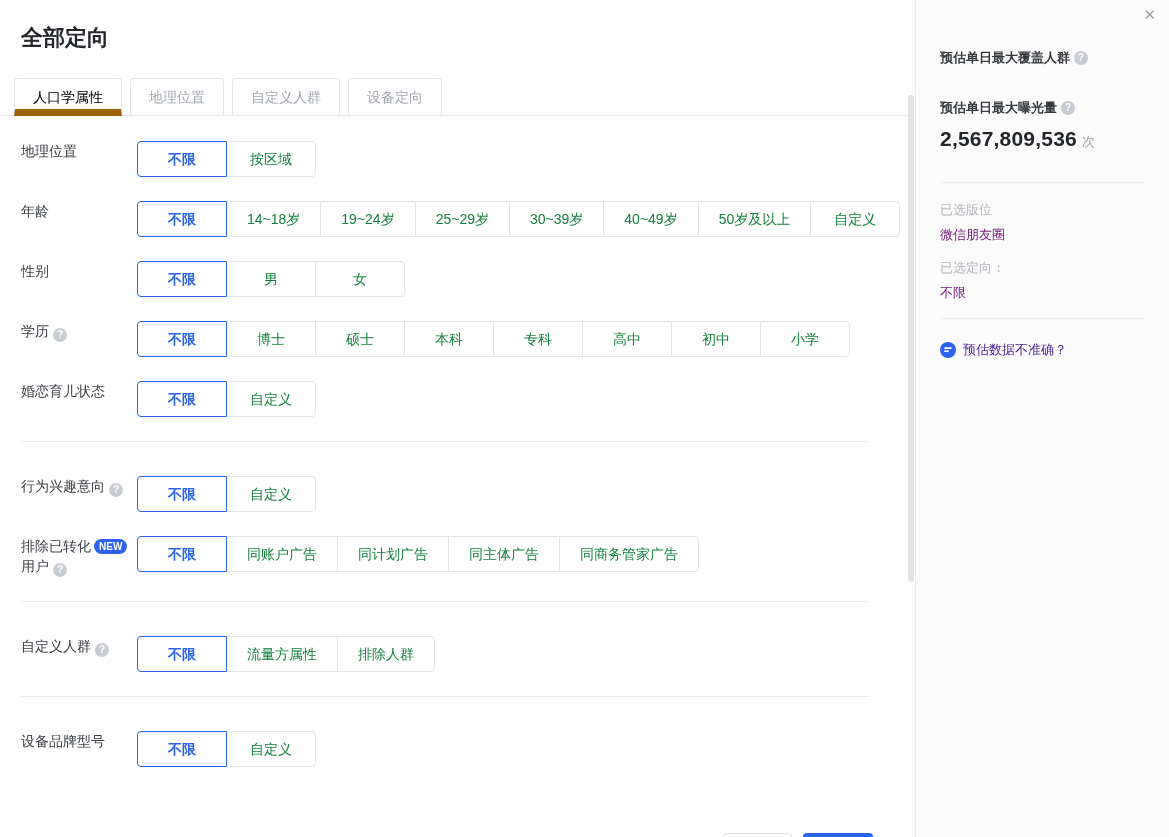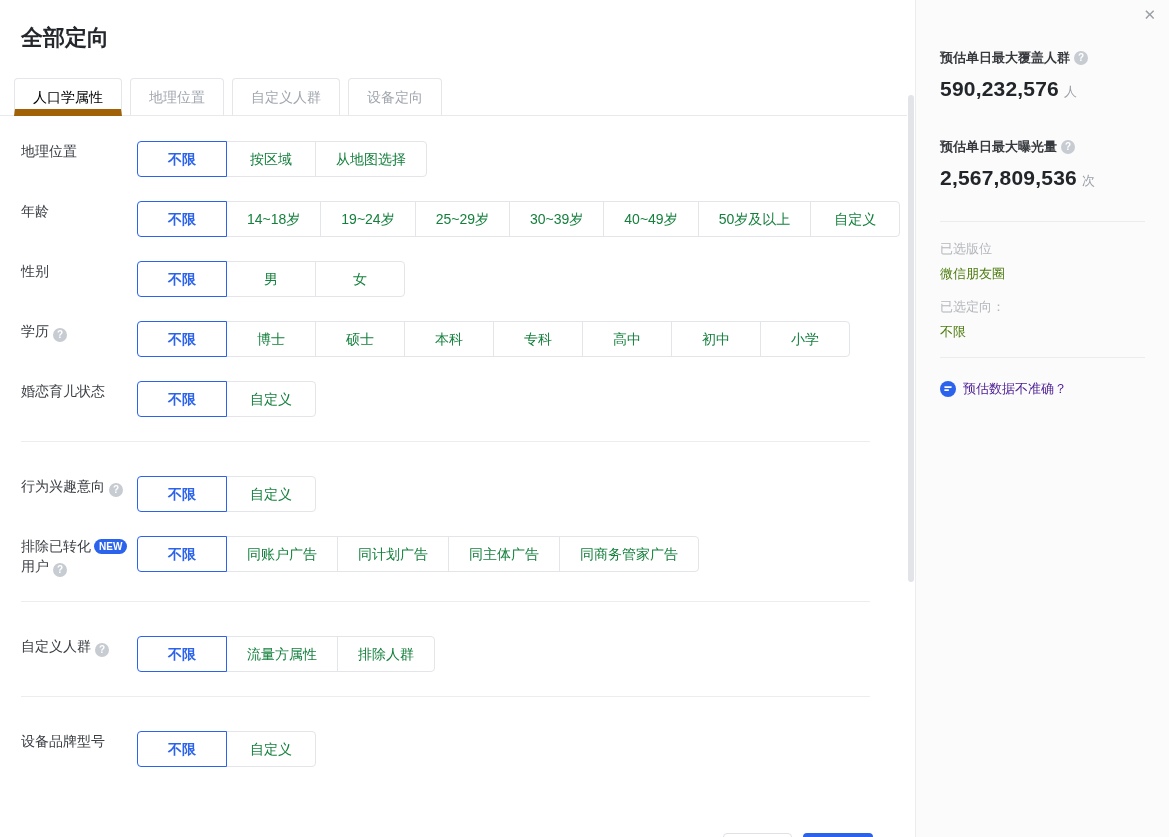--- a/index.html
+++ b/index.html
@@ -53,21 +53,21 @@
            border-left:1px solid #ececee;padding:17px 24px 0;font-size:13px;}
   .close{position:absolute;top:7px;right:13px;font-size:15px;color:#9aa0a6;cursor:pointer;line-height:15px;}
   .stat-label{color:#36393d;font-weight:bold;font-size:13px;display:flex;align-items:center;line-height:18px;margin-top:32px;}
   .stat-value{font-size:21px;font-weight:bold;color:#222529;margin-top:8px;line-height:28px;letter-spacing:.2px;}
   .stat-value .unit{font-size:13px;color:#9aa0a6;font-weight:normal;margin-left:5px;}
   .stat2{margin-top:21px;}
   .side-hr{border:none;border-top:1px solid #ececec;margin:26px 0 0;}
   .side-hr.second{margin-top:16px;}
   .sel-label{color:#b3b6bb;margin-top:18px;line-height:18px;}
   .sel-label.second{margin-top:15px;}
-  .sel-value{color:#4d7c0f;margin-top:7px;line-height:18px;}
+  .sel-value{color:#701a75;margin-top:7px;line-height:18px;}
   .feedback{margin-top:22px;color:#4c1d95;display:flex;align-items:center;gap:7px;cursor:pointer;line-height:18px;}
   .feedback svg{flex-shrink:0;display:block;}
 </style>
 </head>
 <body>
 
 <div class="app">
 
   <div class="main">
     <h1 class="page-title">全部定向</h1>
@@ -78,21 +78,20 @@
         <div class="tab">自定义人群</div>
         <div class="tab">设备定向</div>
       </div>
 
     <div class="rows" id="rows">
         <div class="form-row">
           <div class="row-label"><span>地理位置</span></div>
           <div class="seg">
             <div class="opt selected">不限</div>
             <div class="opt">按区域</div>
-            <div class="opt">从地图选择</div>
           </div>
         </div>
         <div class="form-row">
           <div class="row-label"><span>年龄</span></div>
           <div class="seg">
             <div class="opt selected">不限</div>
             <div class="opt">14~18岁</div>
             <div class="opt">19~24岁</div>
             <div class="opt">25~29岁</div>
             <div class="opt">30~39岁</div>
@@ -174,23 +173,20 @@
     </div>
   </div>
 
   <aside class="sidebar">
     <span class="close">✕</span>
 
     <div class="stat">
       <div class="stat-label">
         <span>预估单日最大覆盖人群</span>
         <span class="help">?</span>
-      </div>
-      <div class="stat-value">
-        <span>590,232,576</span><span class="unit">人</span>
       </div>
     </div>
 
     <div class="stat stat2">
       <div class="stat-label">
         <span>预估单日最大曝光量</span>
         <span class="help">?</span>
       </div>
       <div class="stat-value">
         <span>2,567,809,536</span><span class="unit">次</span>

